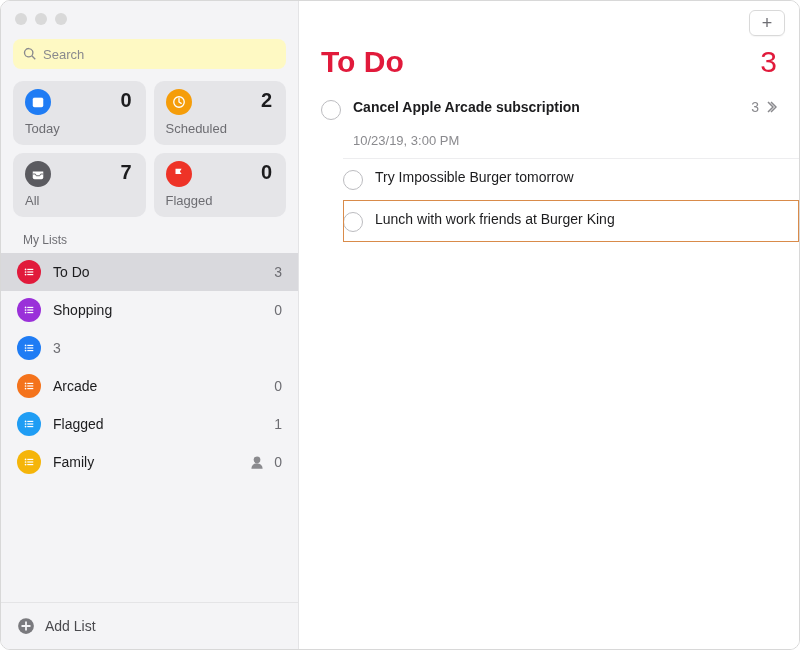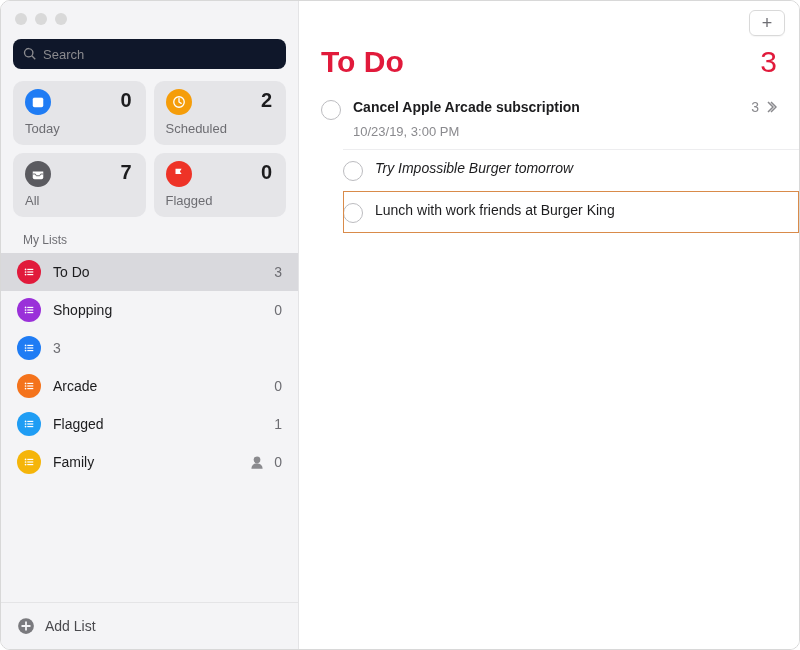--- a/index.html
+++ b/index.html
@@ -29,21 +29,21 @@
   display: flex;
   gap: 8px;
   padding: 12px 14px 6px;
 }
 .traffic span {
   width: 12px; height: 12px; border-radius: 50%;
   background: #d9d9d9;
 }
 .search {
   margin: 8px 12px 12px;
-  background: #0f172a;
+  background: #fef9c3;
   border-radius: 8px;
   height: 30px;
   display: flex;
   align-items: center;
   padding: 0 10px;
   color: #8a8a8e;
   font-size: 13px;
 }
 .search svg { width: 14px; height: 14px; margin-right: 6px; fill: #8a8a8e; }
 .smart-grid {
@@ -140,33 +140,33 @@
 .list-title { font-size: 30px; font-weight: 700; color: #e11a3b; }
 .list-total { font-size: 30px; font-weight: 400; color: #e11a3b; }
 .reminders { padding: 0 0 12px 18px; }
 .reminder {
   display: flex;
   align-items: flex-start;
   padding: 10px 22px 10px 4px;
   position: relative;
 }
 .reminder:not(:first-child) { border-top: 1px solid #ededef; margin-left: 26px; padding-left:0;}
-.reminder:first-child + .reminder { margin-left: 0; padding-left: 4px; font-style: italic;}
+.reminder:first-child + .reminder { margin-left: 0; padding-left: 4px;}
 .reminders .reminder + .reminder { margin-left: 26px; padding-left: 0; }
 .r-circle {
   width: 20px; height: 20px; border-radius: 50%;
   border: 1.5px solid #bcbcc0;
   margin-right: 12px;
   margin-top: 1px;
   flex-shrink: 0;
 }
 .r-body { flex: 1; }
 .r-title { font-size: 14px; color: #1c1c1e; }
 .r-title.bold { font-weight: 600; }
-.r-sub { font-size: 13px; color: #8a8a8e; margin-top: 9px; }
+.r-sub { font-size: 13px; color: #8a8a8e; margin-top: 18px; }
 .r-meta {
   display: flex; align-items: center; gap: 6px;
   color: #8a8a8e; font-size: 14px;
 }
 .r-meta svg { width: 12px; height: 12px; fill: #8a8a8e; }
 .reminder.selected-row {
   outline: 1px solid #d98b4a;
   outline-offset: -1px;
   background: #fff;
 }

